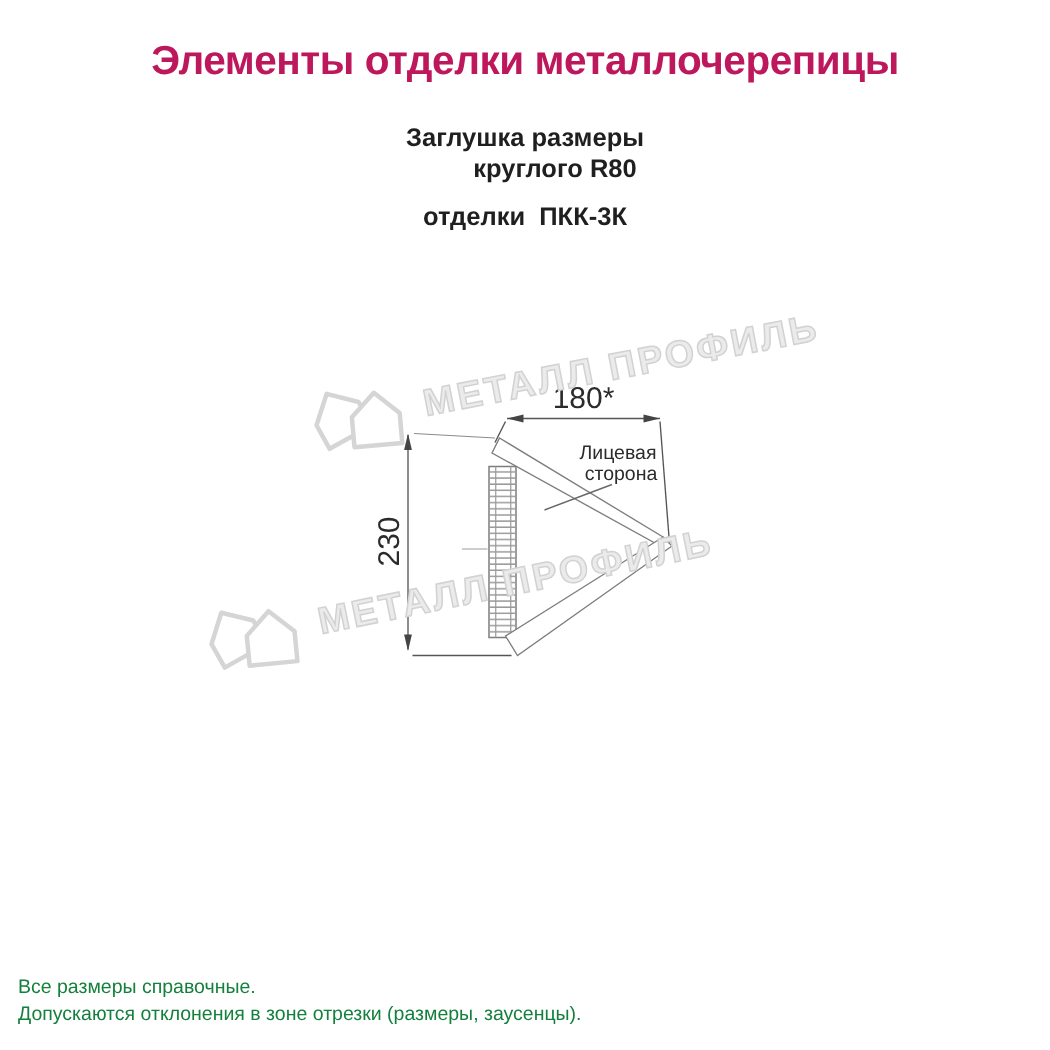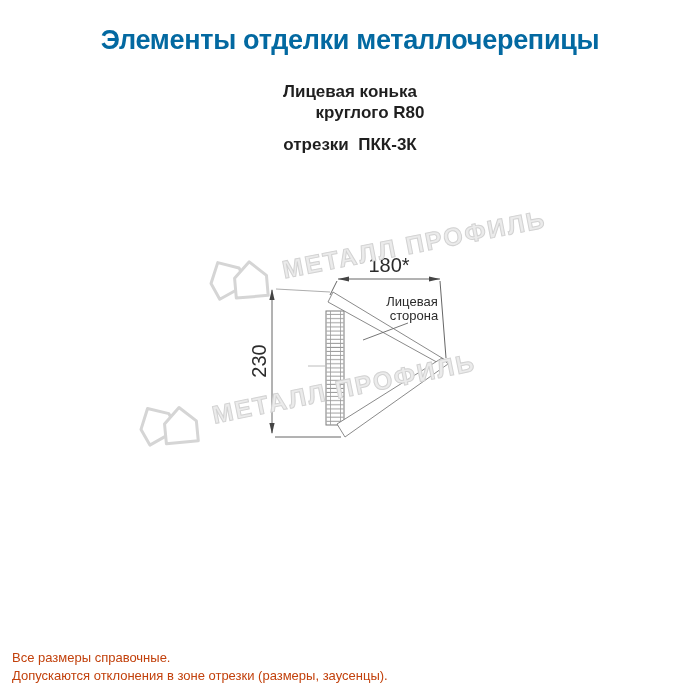--- a/index.html
+++ b/index.html
@@ -3,25 +3,25 @@
 <meta charset="utf-8">
 <style>
   html,body{margin:0;padding:0;}
   body{
     width:700px;height:700px;background:#ffffff;
     font-family:"Liberation Sans","DejaVu Sans",sans-serif;
     color:#1f1f1f;position:relative;overflow:hidden;
   }
   .abs{position:absolute;}
   .center-text{left:0;width:700px;text-align:center;}
-  .page-title{top:25px;font-size:27px;font-weight:bold;letter-spacing:-0.3px;color:#0369a1;}
+  .page-title{top:25px;font-size:27px;font-weight:bold;letter-spacing:-0.3px;color:#be185d;}
   .product-line1{top:82px;font-size:17px;font-weight:bold;}
   .product-line2{top:103px;font-size:17px;font-weight:bold;margin-left:20px;}
   .product-variant{top:135px;font-size:17px;font-weight:bold;white-space:pre;}
-  .footer-note{left:12px;font-size:13px;color:#c2410c;}
+  .footer-note{left:12px;font-size:13px;color:#15803d;}
   .footer-note.l1{top:650px;}
   .footer-note.l2{top:668px;}
 
   
   .watermark{
     display:flex;align-items:center;gap:7px;
     transform-origin:0 50%;
     pointer-events:none;z-index:3;
   }
   .wm-1{left:203px;top:256px;transform:rotate(-11deg);}
@@ -31,23 +31,23 @@
     color:#ebebeb;-webkit-text-stroke:1px #d2d2d2;
   }
   .wm-logo svg{display:block;}
 
   .diagram-svg{left:240px;top:250px;z-index:1;}
 </style>
 </head>
 <body>
 
 <div class="abs center-text page-title">Элементы отделки металлочерепицы</div>
-<div class="abs center-text product-line1">Лицевая конька</div>
+<div class="abs center-text product-line1">Заглушка размеры</div>
 <div class="abs center-text product-line2">круглого R80</div>
-<div class="abs center-text product-variant">отрезки  ПКК-3К</div>
+<div class="abs center-text product-variant">отделки  ПКК-3К</div>
 
 <div class="abs watermark wm-1">
   <span class="wm-logo">
     <svg width="74" height="58" viewBox="0 0 74 58">
       <g fill="#ffffff" stroke="#d5d5d5" stroke-width="3" stroke-linejoin="round">
         <path d="M8 42 L8 24 L24 9 L40 24 L40 42 Z" transform="rotate(-18 24 26)"></path>
         <path d="M32 50 L32 30 L48 15 L64 30 L64 50 Z" transform="rotate(6 48 32)"></path>
       </g>
     </svg>
   </span>

